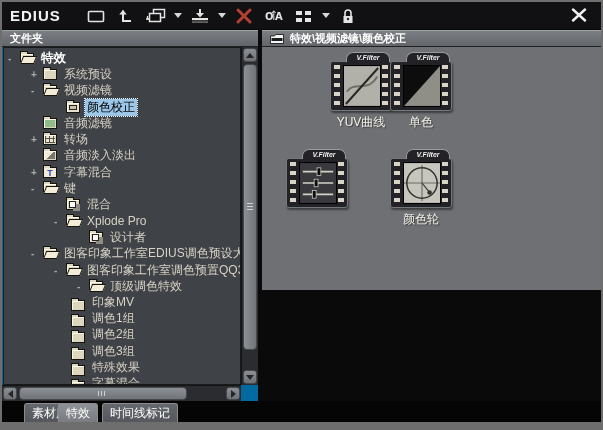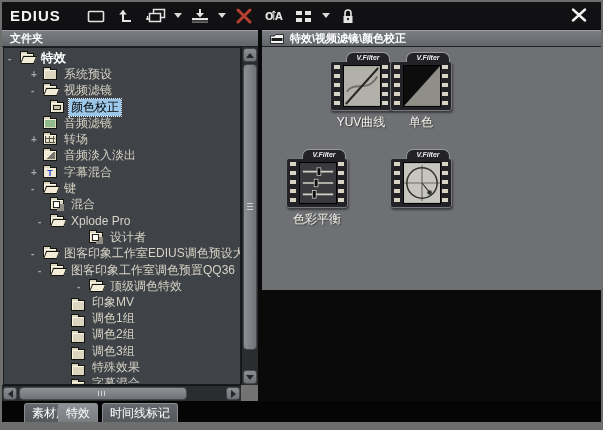--- a/index.html
+++ b/index.html
@@ -26,27 +26,27 @@
   .phead {
     position:absolute; left:0; top:0; right:0; height:17px;
     background:linear-gradient(#7b7e82,#626569);
     border-top:1px solid #9ea1a4; border-bottom:1px solid #212123;
     color:#ffffff; font-size:11px; font-weight:bold; line-height:15px;
     padding-left:8px; display:flex; align-items:center; gap:6px;
     white-space:nowrap; overflow:hidden;
   }
 
   
-  .left-panel { position:absolute; left:0; top:28px; width:256px; height:371px; background:#737373; }
+  .left-panel { position:absolute; left:0; top:28px; width:256px; height:371px; background:#0369a1; }
   .tree {
     position:absolute; left:1px; top:17px; right:17px; bottom:16px;
     background:#3f4246; border:1px solid #191a1c; overflow:hidden; padding-top:2px;
   }
   .trow { height:16.3px; display:flex; align-items:center; white-space:nowrap; cursor:default; }
-  .lvl0{ padding-left:4px; } .lvl1{ padding-left:27px; } .lvl2{ padding-left:34px; } .lvl3{ padding-left:73px; } .lvl4{ padding-left:55px;align-items:flex-end; }
+  .lvl0{ padding-left:4px; } .lvl1{ padding-left:27px; } .lvl2{ padding-left:50px; } .lvl3{ padding-left:73px; } .lvl4{ padding-left:55px;align-items:flex-end; }
   .tmark { width:12px; flex:none; color:#aaaaaa; font-size:10px; font-weight:bold; text-align:left; }
   .tlabel { color:#d6d2c6; font-size:12px; padding:0 2px; }
   .tlabel.bold { color:#ffffff; font-weight:bold; font-size:12.5px; }
   .tlabel.sel { background:#9cc7e8; color:#000; outline:1px dotted #e8f2fb; }
 
   
   .ticon { position:relative; width:14px; height:11px; flex:none; margin-right:5px;
            background:#ddd6bf; border:1px solid #15150f; box-shadow:inset 1px 1px 0 #fbf8ea; }
   .ticon::before { content:""; position:absolute; top:-3px; left:-1px; width:6px; height:2px;
            background:#ddd6bf; border:1px solid #15150f; border-bottom:none; }
@@ -364,36 +364,36 @@
         <span class="holes l"></span>
         <svg class="art" viewBox="0 0 38 42">
           <rect width="38" height="42" fill="#3a3a3e"></rect>
           <path d="M3 9 H35 M3 21 H35 M3 33 H35" stroke="#d2d1c8" stroke-width="1.6"></path>
           <rect x="18" y="5" width="4" height="8" fill="#0c0c0c" stroke="#d2d1c8" stroke-width="0.8"></rect>
           <rect x="15" y="17" width="4" height="8" fill="#0c0c0c" stroke="#d2d1c8" stroke-width="0.8"></rect>
           <rect x="13" y="29" width="4" height="8" fill="#0c0c0c" stroke="#d2d1c8" stroke-width="0.8"></rect>
         </svg>
         <span class="holes r"></span>
       </div>
-      <div class="elabel">色彩平衡</div>
     </div>
 
     <div class="effect" style="left:128px;top:119px;">
       <div class="vtab">V.Filter</div>
       <div class="frame">
         <span class="holes l"></span>
         <svg class="art" viewBox="0 0 38 42">
           <rect width="38" height="42" fill="#c7c6be"></rect>
           <path d="M0 21 H38 M19 2 V40" stroke="#6b6b64" stroke-width="1.2"></path>
           <circle cx="19" cy="21" r="16" fill="none" stroke="#33332e" stroke-width="1.6"></circle>
           <path d="M19 21 L27 31" stroke="#33332e" stroke-width="1.2"></path>
           <circle cx="27" cy="31" r="2.4" fill="#33332e"></circle>
         </svg>
         <span class="holes r"></span>
       </div>
+      <div class="elabel">颜色轮</div>
     </div>
   </div>
 
   <div class="tabbar">
     <button class="tab" style="left:22px;">素材库</button>
     <button class="tab active" style="left:56px;">特效</button>
     <button class="tab" style="left:100px;">时间线标记</button>
   </div>
 
 </div>

